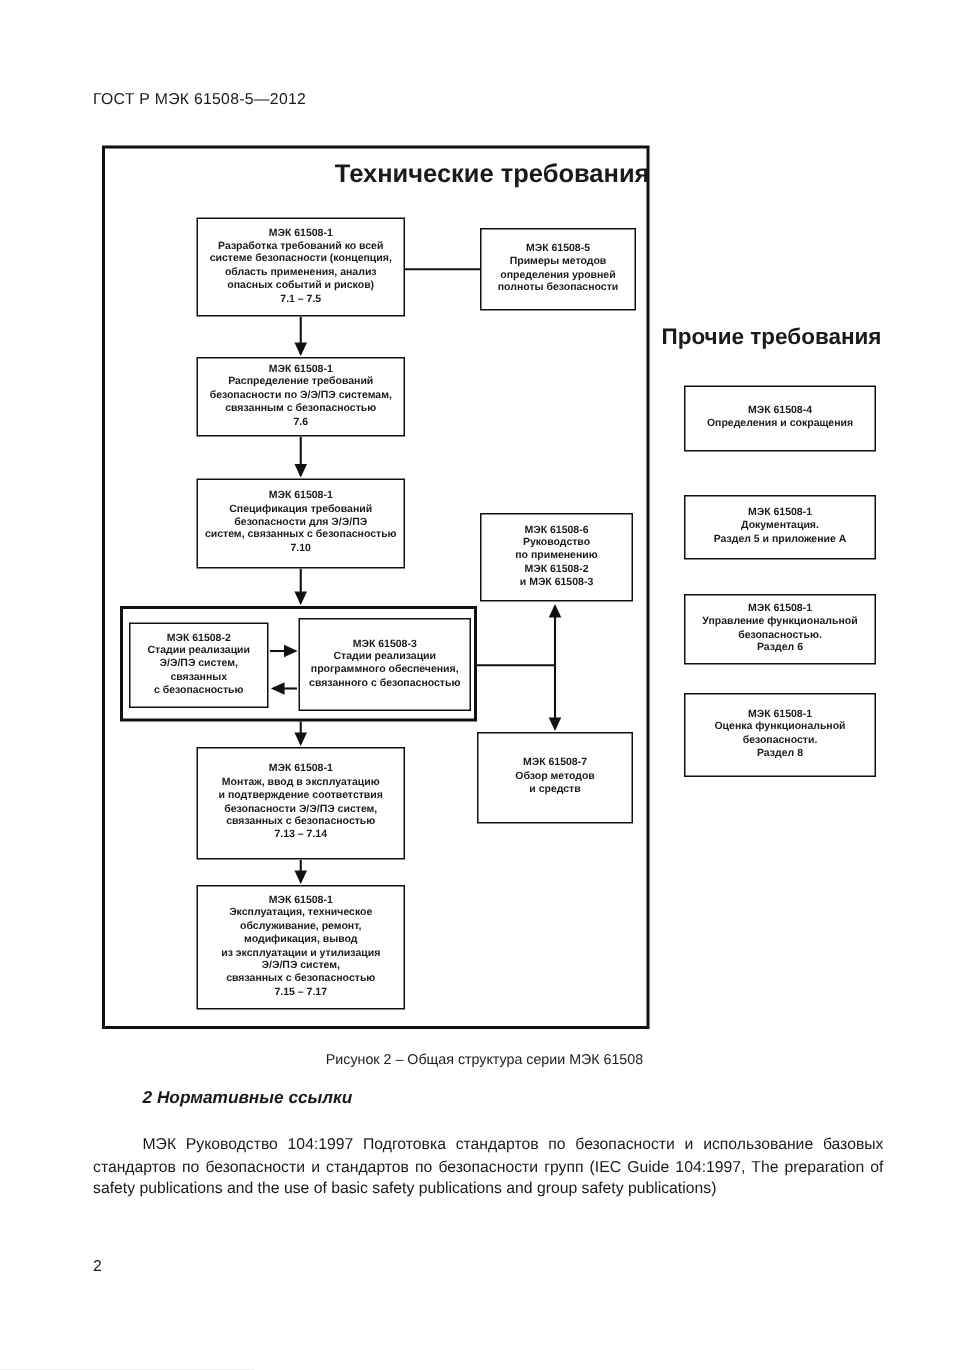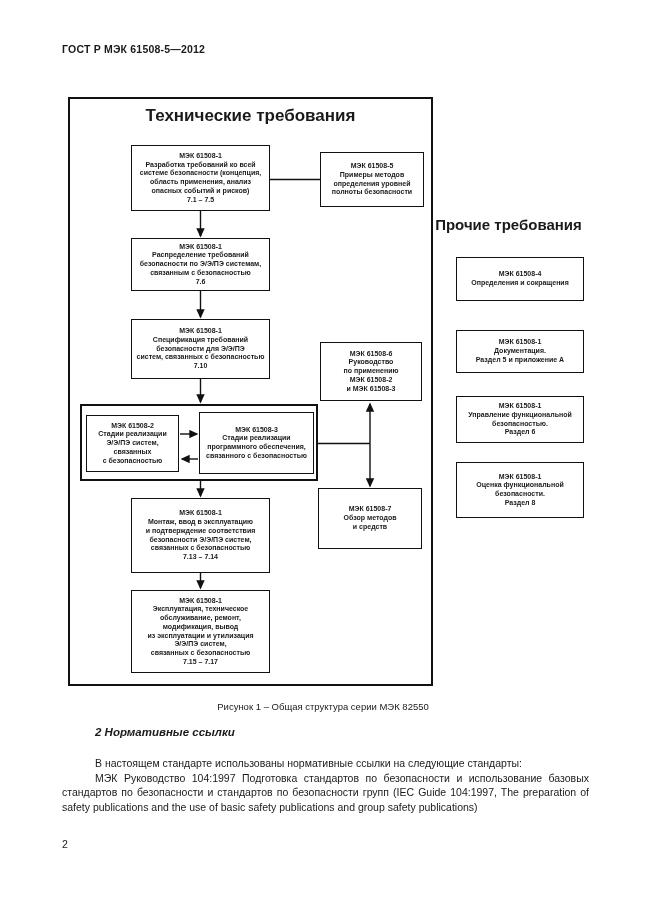--- a/index.html
+++ b/index.html
@@ -3,35 +3,35 @@
 <meta charset="utf-8">
 <style>
   html,body{margin:0;padding:0;background:#e8e8e8;}
   .page{
     position:relative; width:646px; height:913px; margin:0 auto;
     background:#ffffff; color:#1a1a1a;
     font-family:"Liberation Sans", sans-serif;
     overflow:hidden;
   }
   .doc-header{
-    position:absolute; left:62px; top:43px;
-    font-size:10.5px; font-weight:bold; letter-spacing:.2px;
+    position:absolute; left:62px; top:60px;
+    font-size:10.5px; font-weight:normal; letter-spacing:.2px;
   }
   
   .outer-frame{
     position:absolute; left:68px; top:97px; width:365px; height:589px;
     border:2px solid #111; box-sizing:border-box;
   }
   .diagram-title{
     position:absolute; left:68px; top:106px; width:365px;
-    text-align:center; font-size:17px; font-weight:bold;
+    text-align:right; font-size:17px; font-weight:bold;
   }
   .other-title{
-    position:absolute; left:426px; top:216px; width:165px;
-    text-align:center; font-size:15px; font-weight:bold;
+    position:absolute; left:441px; top:216px; width:165px;
+    font-size:15px; font-weight:bold;
   }
   .dbox{
     position:absolute; box-sizing:border-box;
     border:1.5px solid #111; background:#fff;
     display:flex; align-items:center; justify-content:center;
     text-align:center; font-size:7px; font-weight:bold; line-height:1.25;
     white-space:pre-line; padding:2px;
   }
   #b-overall {left:131px; top:145px; width:139px; height:66px;}
   #b-sil     {left:320px; top:152px; width:104px; height:55px;}
@@ -167,23 +167,22 @@
 Раздел 5 и приложение А</div>
   <div class="dbox" id="r-mgmt">МЭК 61508-1
 Управление функциональной
 безопасностью.
 Раздел 6</div>
   <div class="dbox" id="r-assess">МЭК 61508-1
 Оценка функциональной
 безопасности.
 Раздел 8</div>
 
-  <div class="fig-caption">Рисунок 1 – Общая структура серии МЭК 82550</div>
+  <div class="fig-caption">Рисунок 2 – Общая структура серии МЭК 61508</div>
   <div class="section-heading">2 Нормативные ссылки</div>
 
   <div class="body-text">
-    <p>В настоящем стандарте использованы нормативные ссылки на следующие стандарты:</p>
     <p>МЭК Руководство 104:1997 Подготовка стандартов по безопасности и использование базовых стандартов по безопасности и стандартов по безопасности групп (IEC Guide 104:1997, The preparation of safety publications and the use of basic safety publications and group safety publications)</p>
   </div>
 
   <div class="page-number">2</div>
 
 </div>
 
 </body></html>

